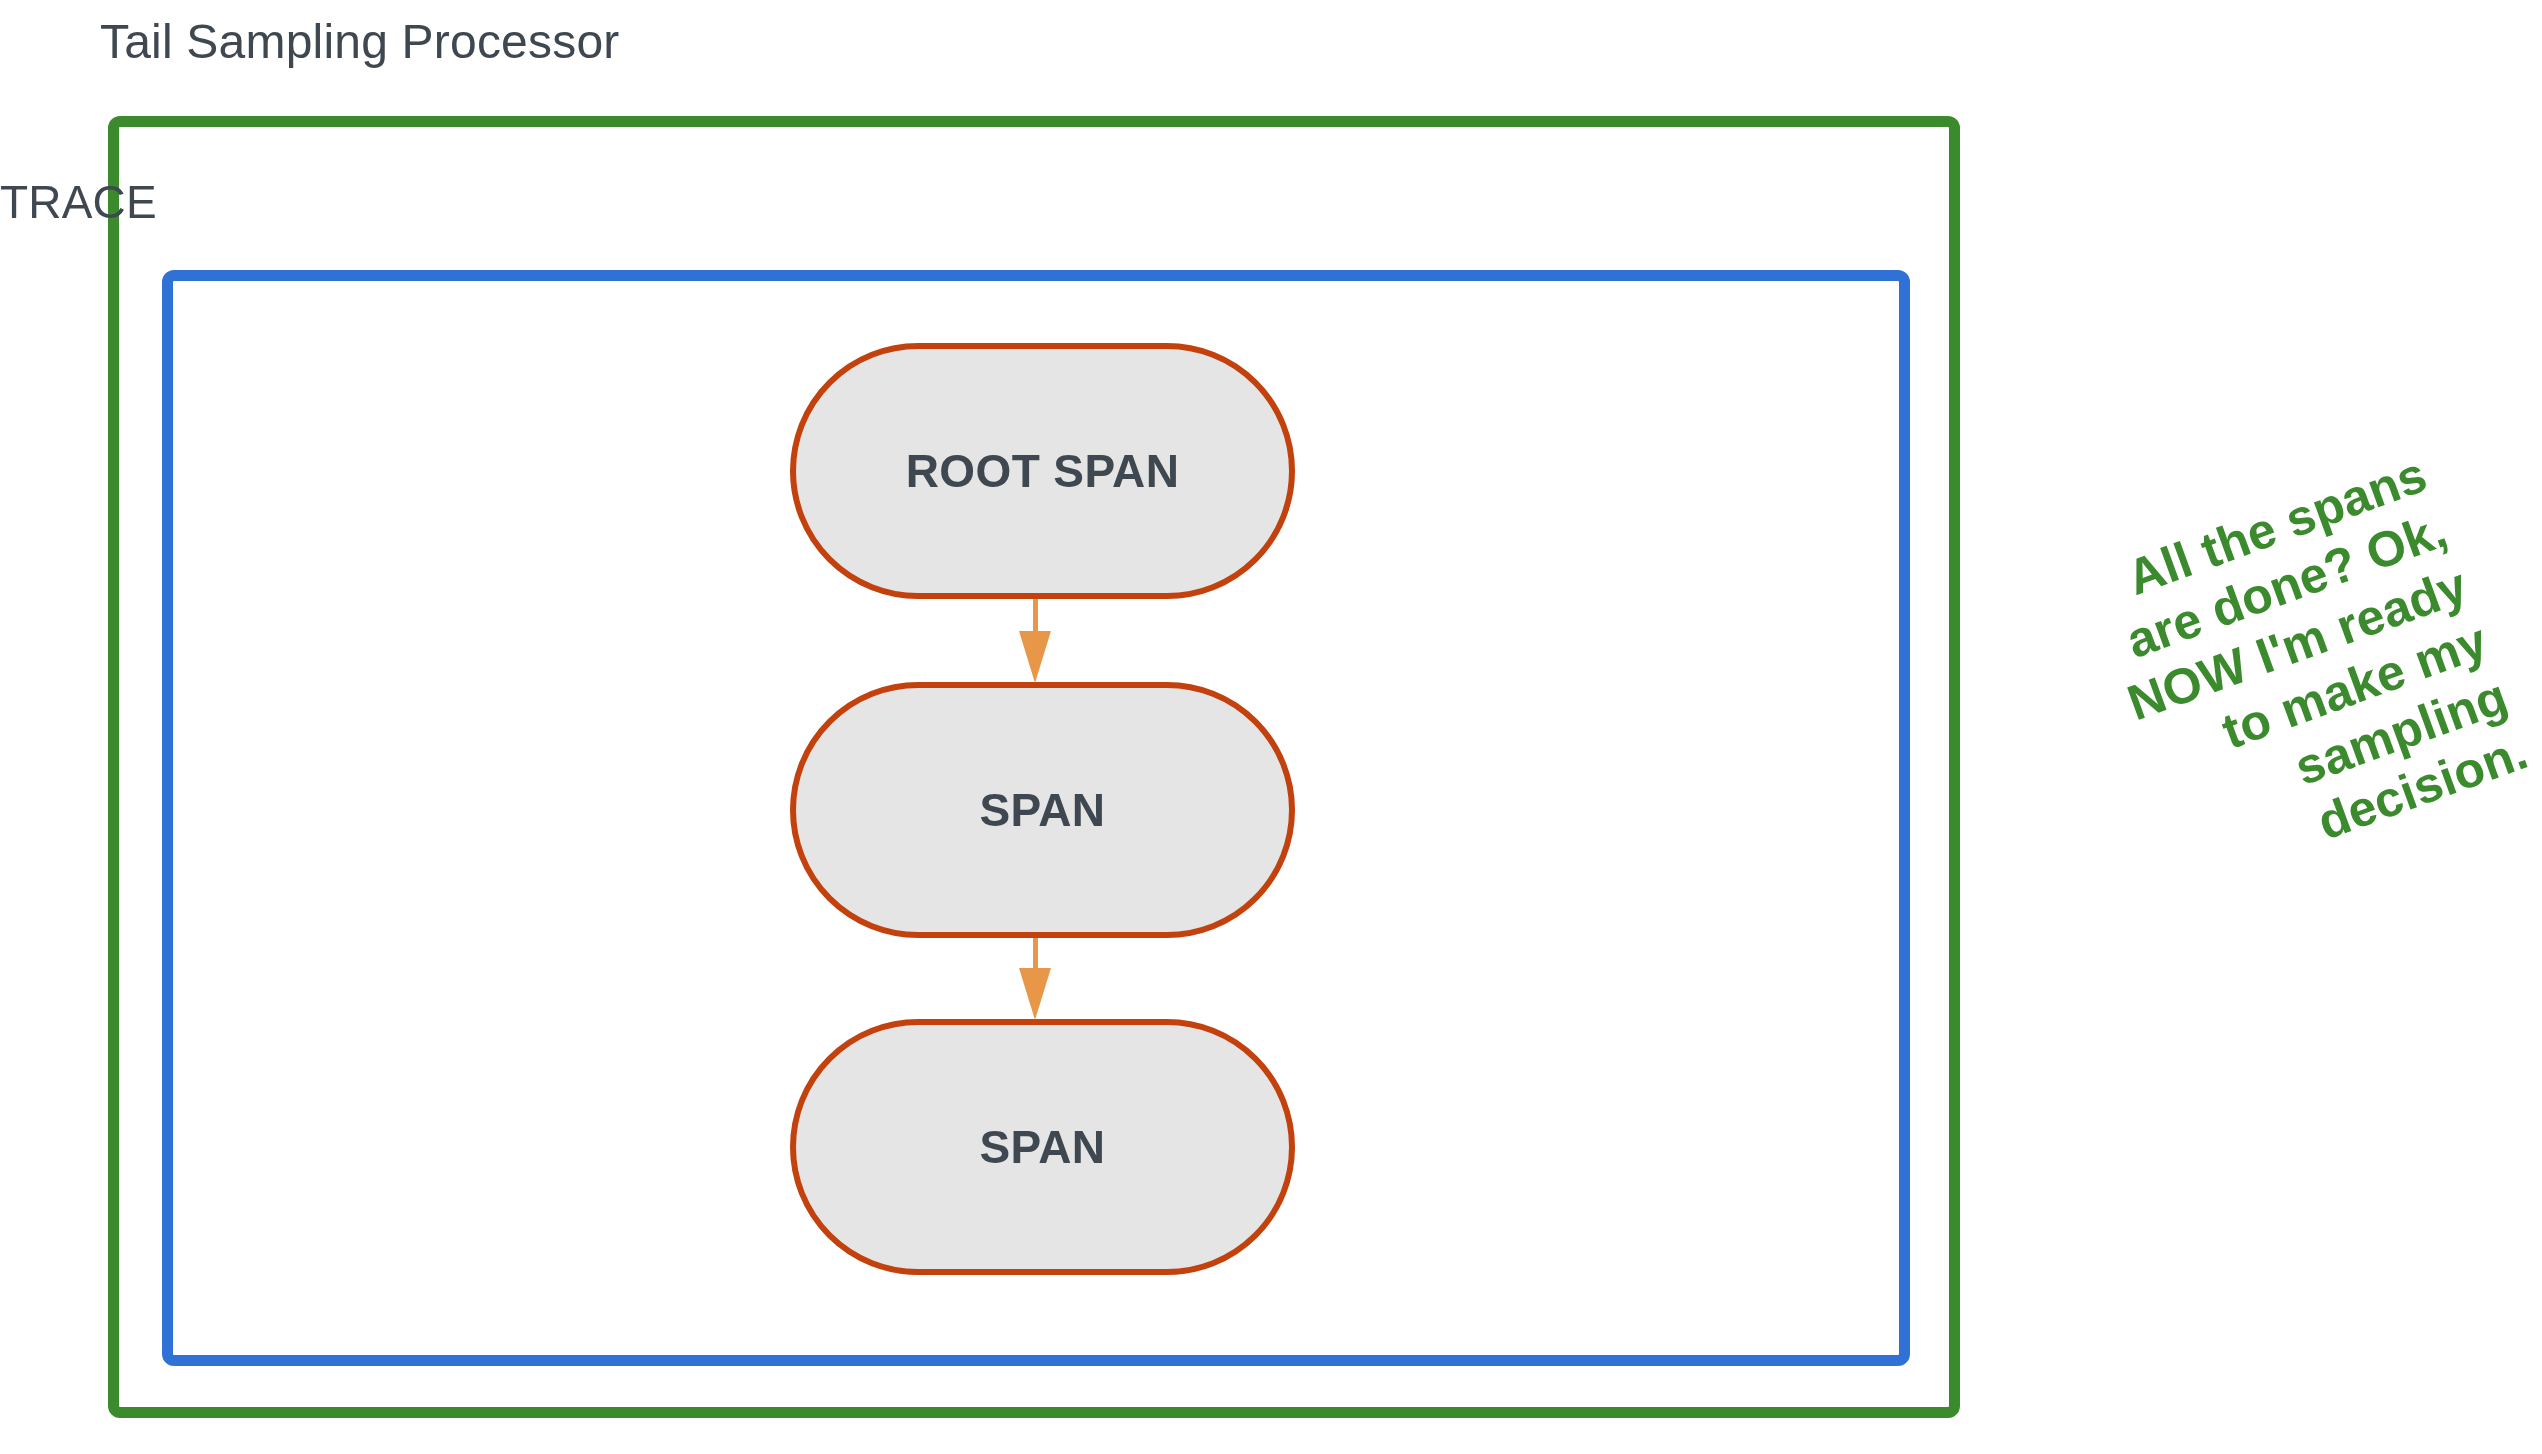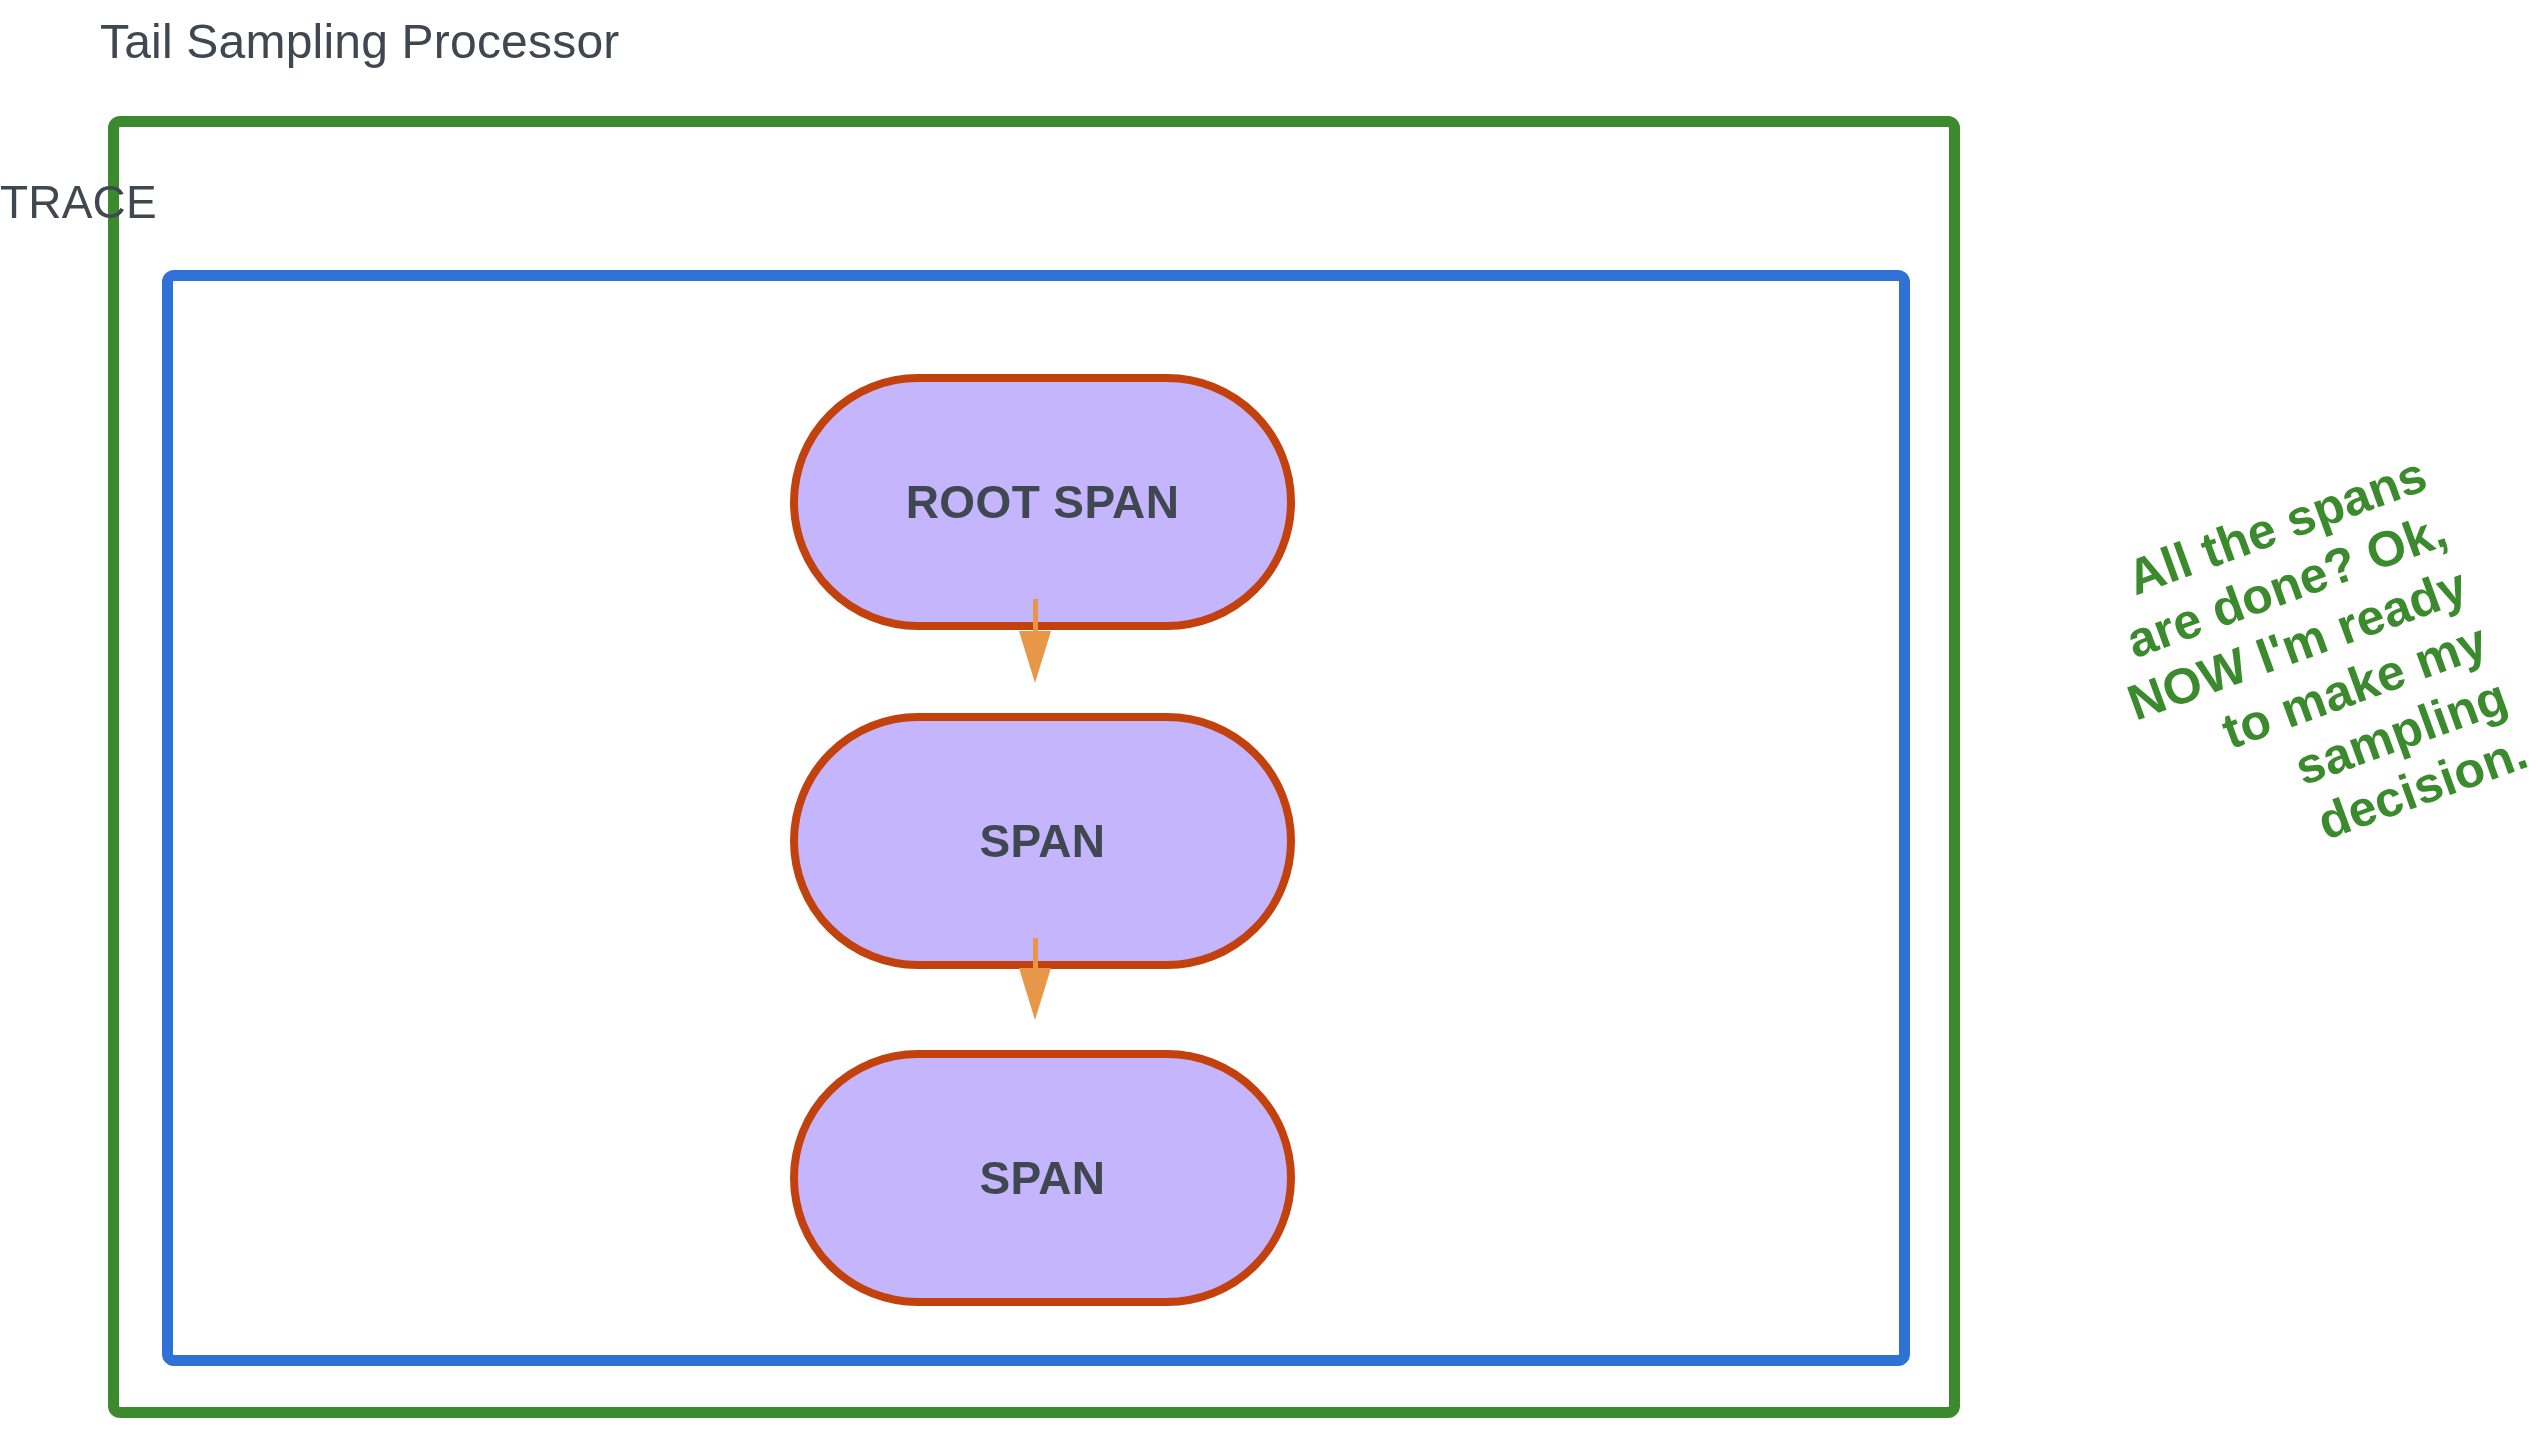--- a/index.html
+++ b/index.html
@@ -70,27 +70,26 @@
     border: 11px solid #3071d6;
     border-radius: 12px;
     box-sizing: border-box;
     background: transparent;
   }
 
   
   .span-node {
     position: absolute;
     box-sizing: border-box;
-    border: 8px solid #c2410c;
+    border: 6px solid #c2410c;
     border-radius: 132px;
-    background: #c4b5fd;
+    background: #e5e5e5;
     display: flex;
     align-items: center;
     justify-content: center;
-    margin-top: 31px;
   }
   .span-node .span-label {
     font-size: 46px;
     font-weight: 700;
     color: #3f4750;
     letter-spacing: 0.4px;
     white-space: nowrap;
   }
 
   #span-node-0 { left: 790px;  top: 343px;  width: 505px; height: 256px; }

